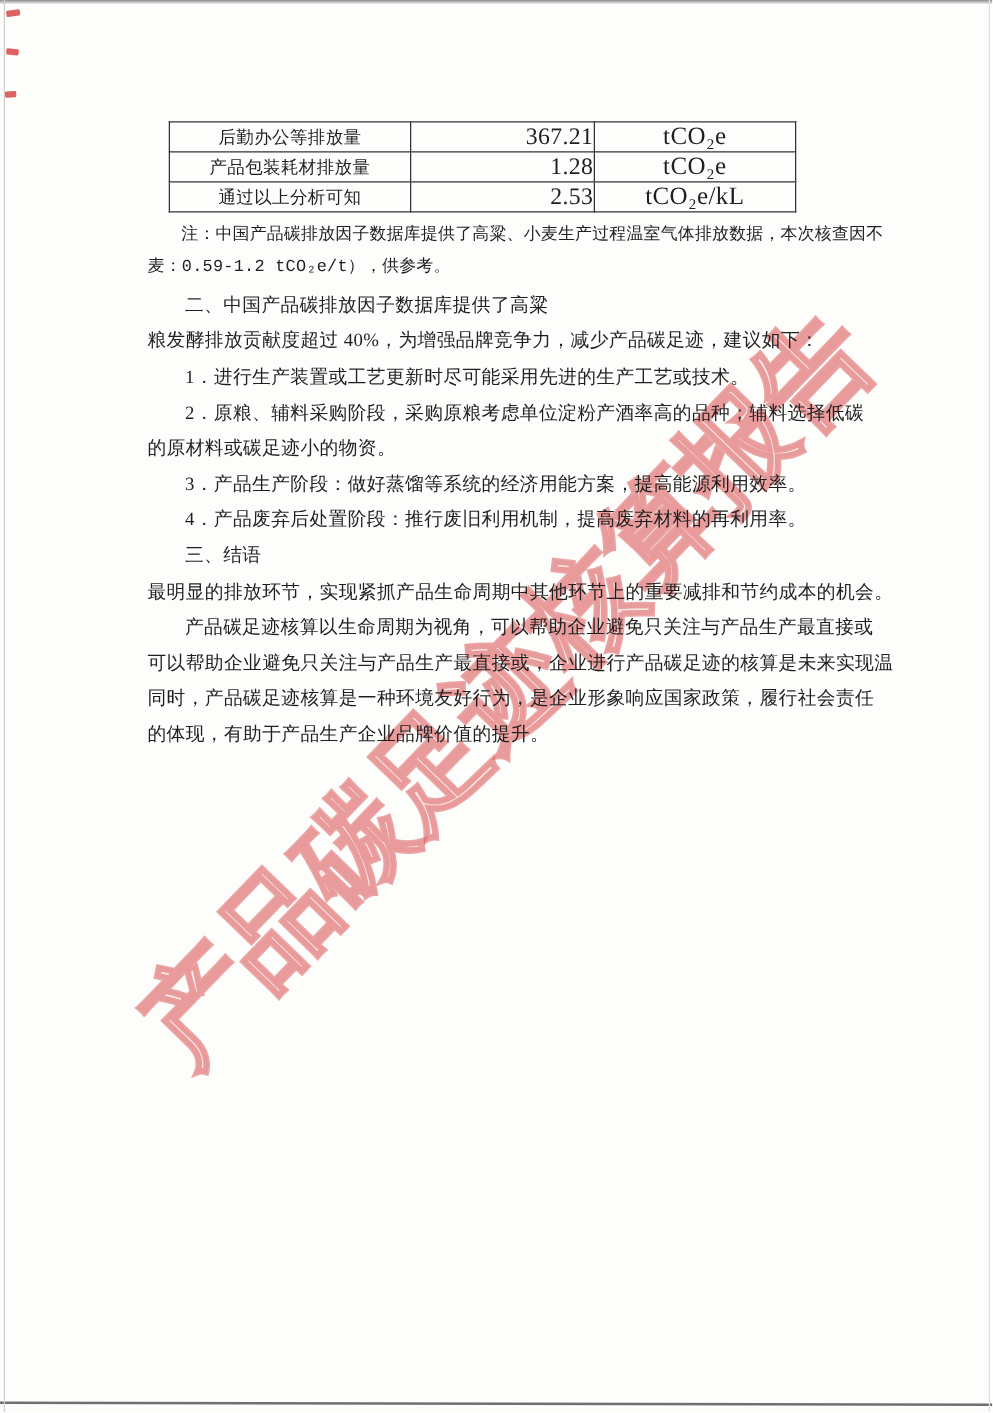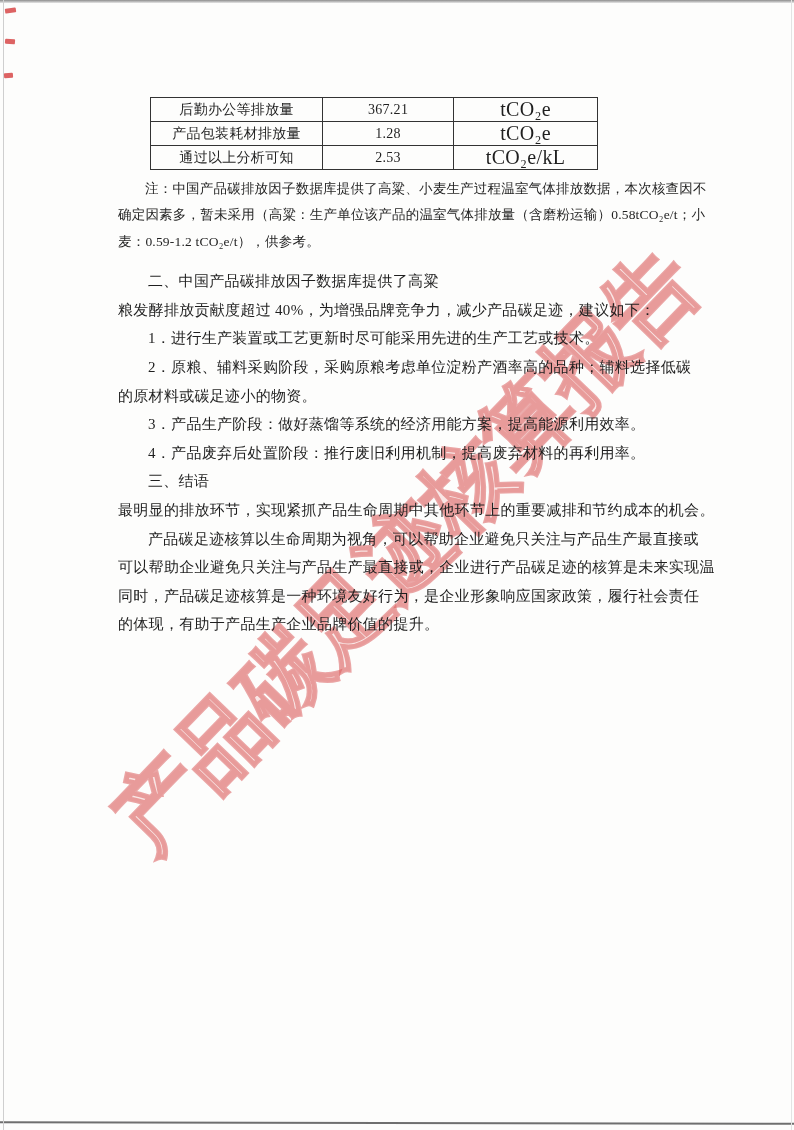--- a/index.html
+++ b/index.html
@@ -35,36 +35,36 @@
     color:rgba(236,140,140,0.20);
     -webkit-text-stroke:2.5px rgba(219,93,93,0.55);
     pointer-events:none; user-select:none;
   }
 
   
   .doc { position:absolute; left:118px; top:97px; width:567px; }
 
   table.emissions {
     border-collapse:collapse;
-    margin:0 0 6px 32px;
-    width:448px;
+    margin:0 0 6px 17px;
+    width:502px;
     table-layout:fixed;
   }
   table.emissions td {
     border:1px solid #333;
     height:21.8px;
     text-align:center; vertical-align:middle;
     font-size:14px; letter-spacing:.3px;
     overflow:hidden; white-space:nowrap;
   }
   table.emissions td.c-label { width:38.5%; }
-  table.emissions td.c-value { width:29.3%; font-size:14px; }
+  table.emissions td.c-value { width:29.3%; font-size:19px;text-align:right; }
   table.emissions td.c-unit  { width:32.2%; font-size:20px; }
 
-  .note { margin-bottom:12px; }
+  .note { margin-bottom:2px;font-family:Liberation Mono, monospace; }
   .note .ln { font-size:13.5px; line-height:26.4px; letter-spacing:.2px; white-space:nowrap; }
 
   .body-text .ln { font-size:15px; line-height:28.6px; letter-spacing:.3px; white-space:nowrap; }
   .ind { text-indent:2em; }
   .heading { font-weight:normal; }
 </style>
 </head>
 <body>
 
 <div class="page">
@@ -97,21 +97,20 @@
         <tr>
           <td class="c-label">通过以上分析可知</td>
           <td class="c-value">2.53</td>
           <td class="c-unit">tCO₂e/kL</td>
         </tr>
       </tbody>
     </table>
 
     <div class="note">
       <div class="ln ind">注：中国产品碳排放因子数据库提供了高粱、小麦生产过程温室气体排放数据，本次核查因不</div>
-      <div class="ln">确定因素多，暂未采用（高粱：生产单位该产品的温室气体排放量（含磨粉运输）0.58tCO₂e/t；小</div>
       <div class="ln">麦：0.59-1.2 tCO₂e/t），供参考。</div>
     </div>
 
     <div class="body-text">
       <div class="ln ind heading">二、中国产品碳排放因子数据库提供了高粱</div>
       <div class="ln">粮发酵排放贡献度超过 40%，为增强品牌竞争力，减少产品碳足迹，建议如下：</div>
       <div class="ln ind">1．进行生产装置或工艺更新时尽可能采用先进的生产工艺或技术。</div>
       <div class="ln ind">2．原粮、辅料采购阶段，采购原粮考虑单位淀粉产酒率高的品种；辅料选择低碳</div>
       <div class="ln">的原材料或碳足迹小的物资。</div>
       <div class="ln ind">3．产品生产阶段：做好蒸馏等系统的经济用能方案，提高能源利用效率。</div>

